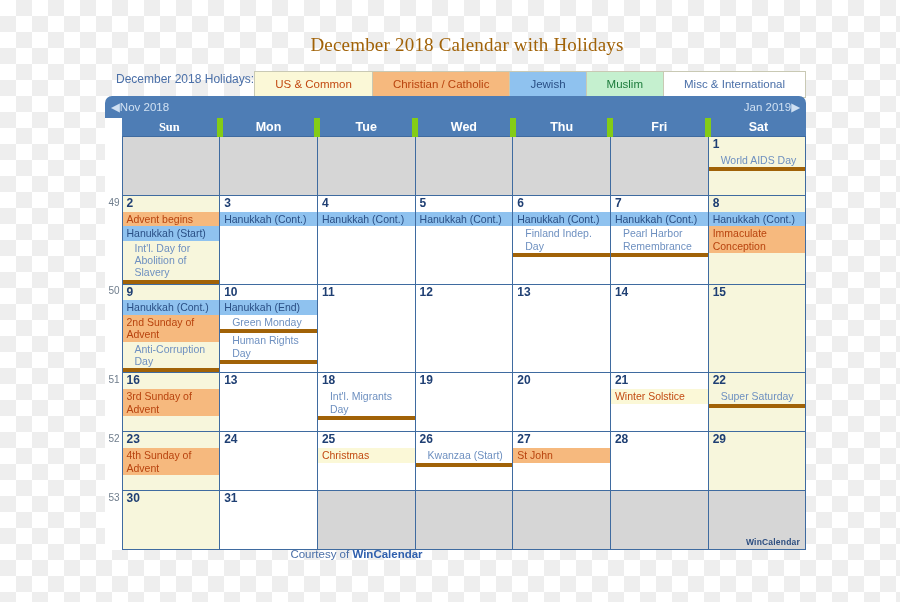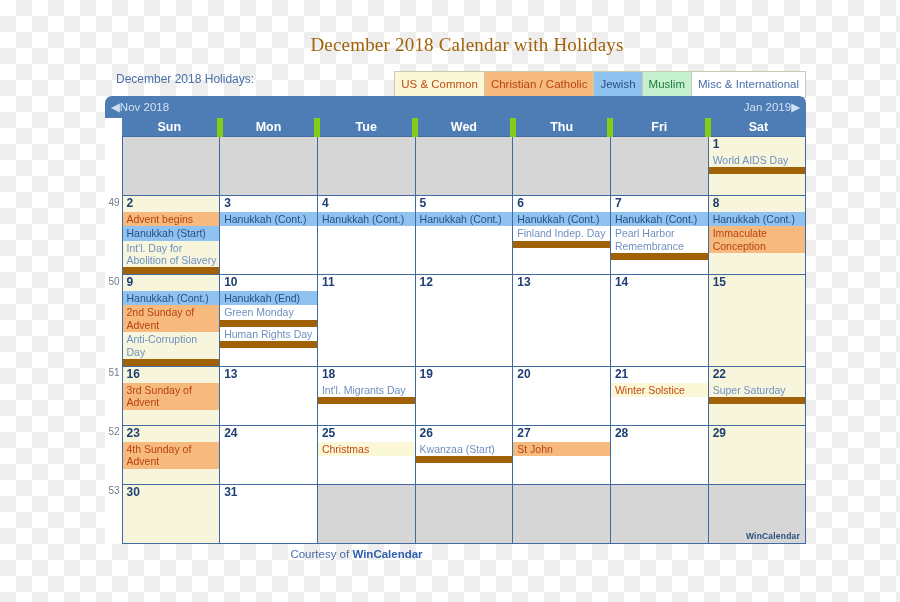--- a/index.html
+++ b/index.html
@@ -59,21 +59,21 @@
   .legend-chips {
     position: absolute;
     right: 0;
     top: 0;
     display: flex;
     height: 19px;
   }
   .chip {
     display: flex;
     align-items: center;
-    padding: 0 6px;
+    padding: 0 20px;
     font-size: 11.5px;
     height: 27px;
     box-sizing: border-box;
     border: 1px solid #c9c9b4;
     border-right: none;
     white-space: nowrap;
     line-height: 1;
   }
   .chip:last-child { border-right: 1px solid #c9c9b4; }
   .chip.us      { background: #fbf8d7; color: #c24a12; }
@@ -137,21 +137,21 @@
     color: #ffffff;
     font-size: 12.5px;
     font-weight: bold;
     height: 18px;
     text-align: center;
     border-left: 6px solid #84cc16;
     border-bottom: 1px solid #3f6ba0;
     padding: 0;
     line-height: 18px;
   }
-  th.dow.first { border-left: none; }
+  th.dow.first { border-left: none; font-family: Liberation Serif, serif; }
   th.wkhead {
     background: transparent;
     border: none;
     padding: 0;
   }
 
   td.wknum {
     width: 17px;
     background: transparent;
     border: none;
@@ -186,21 +186,21 @@
     font-size: 10.5px;
     line-height: 1.18;
     padding: 1px 2px 1px 4px;
     color: #5b7fb5;
     white-space: normal;
     word-wrap: break-word;
   }
   .ev.us   { background: #fbf8d7; color: #c24a12; }
   .ev.chr  { background: #f6b97e; color: #b8430e; }
   .ev.jew  { background: #8fc2ef; color: #2a4f85; }
-  .ev.misc { background: transparent; color: #6e90c0; border-bottom: 7px solid #a16207; }
+  .ev.misc { background: transparent; color: #6e90c0; border-bottom: 4px solid #a16207; padding-left: 12px; }
 
   .watermark {
     position: absolute;
     right: 6px;
     bottom: 3px;
     font-size: 8.5px;
     color: #2d4e80;
     font-weight: bold;
     letter-spacing: 0.2px;
   }

